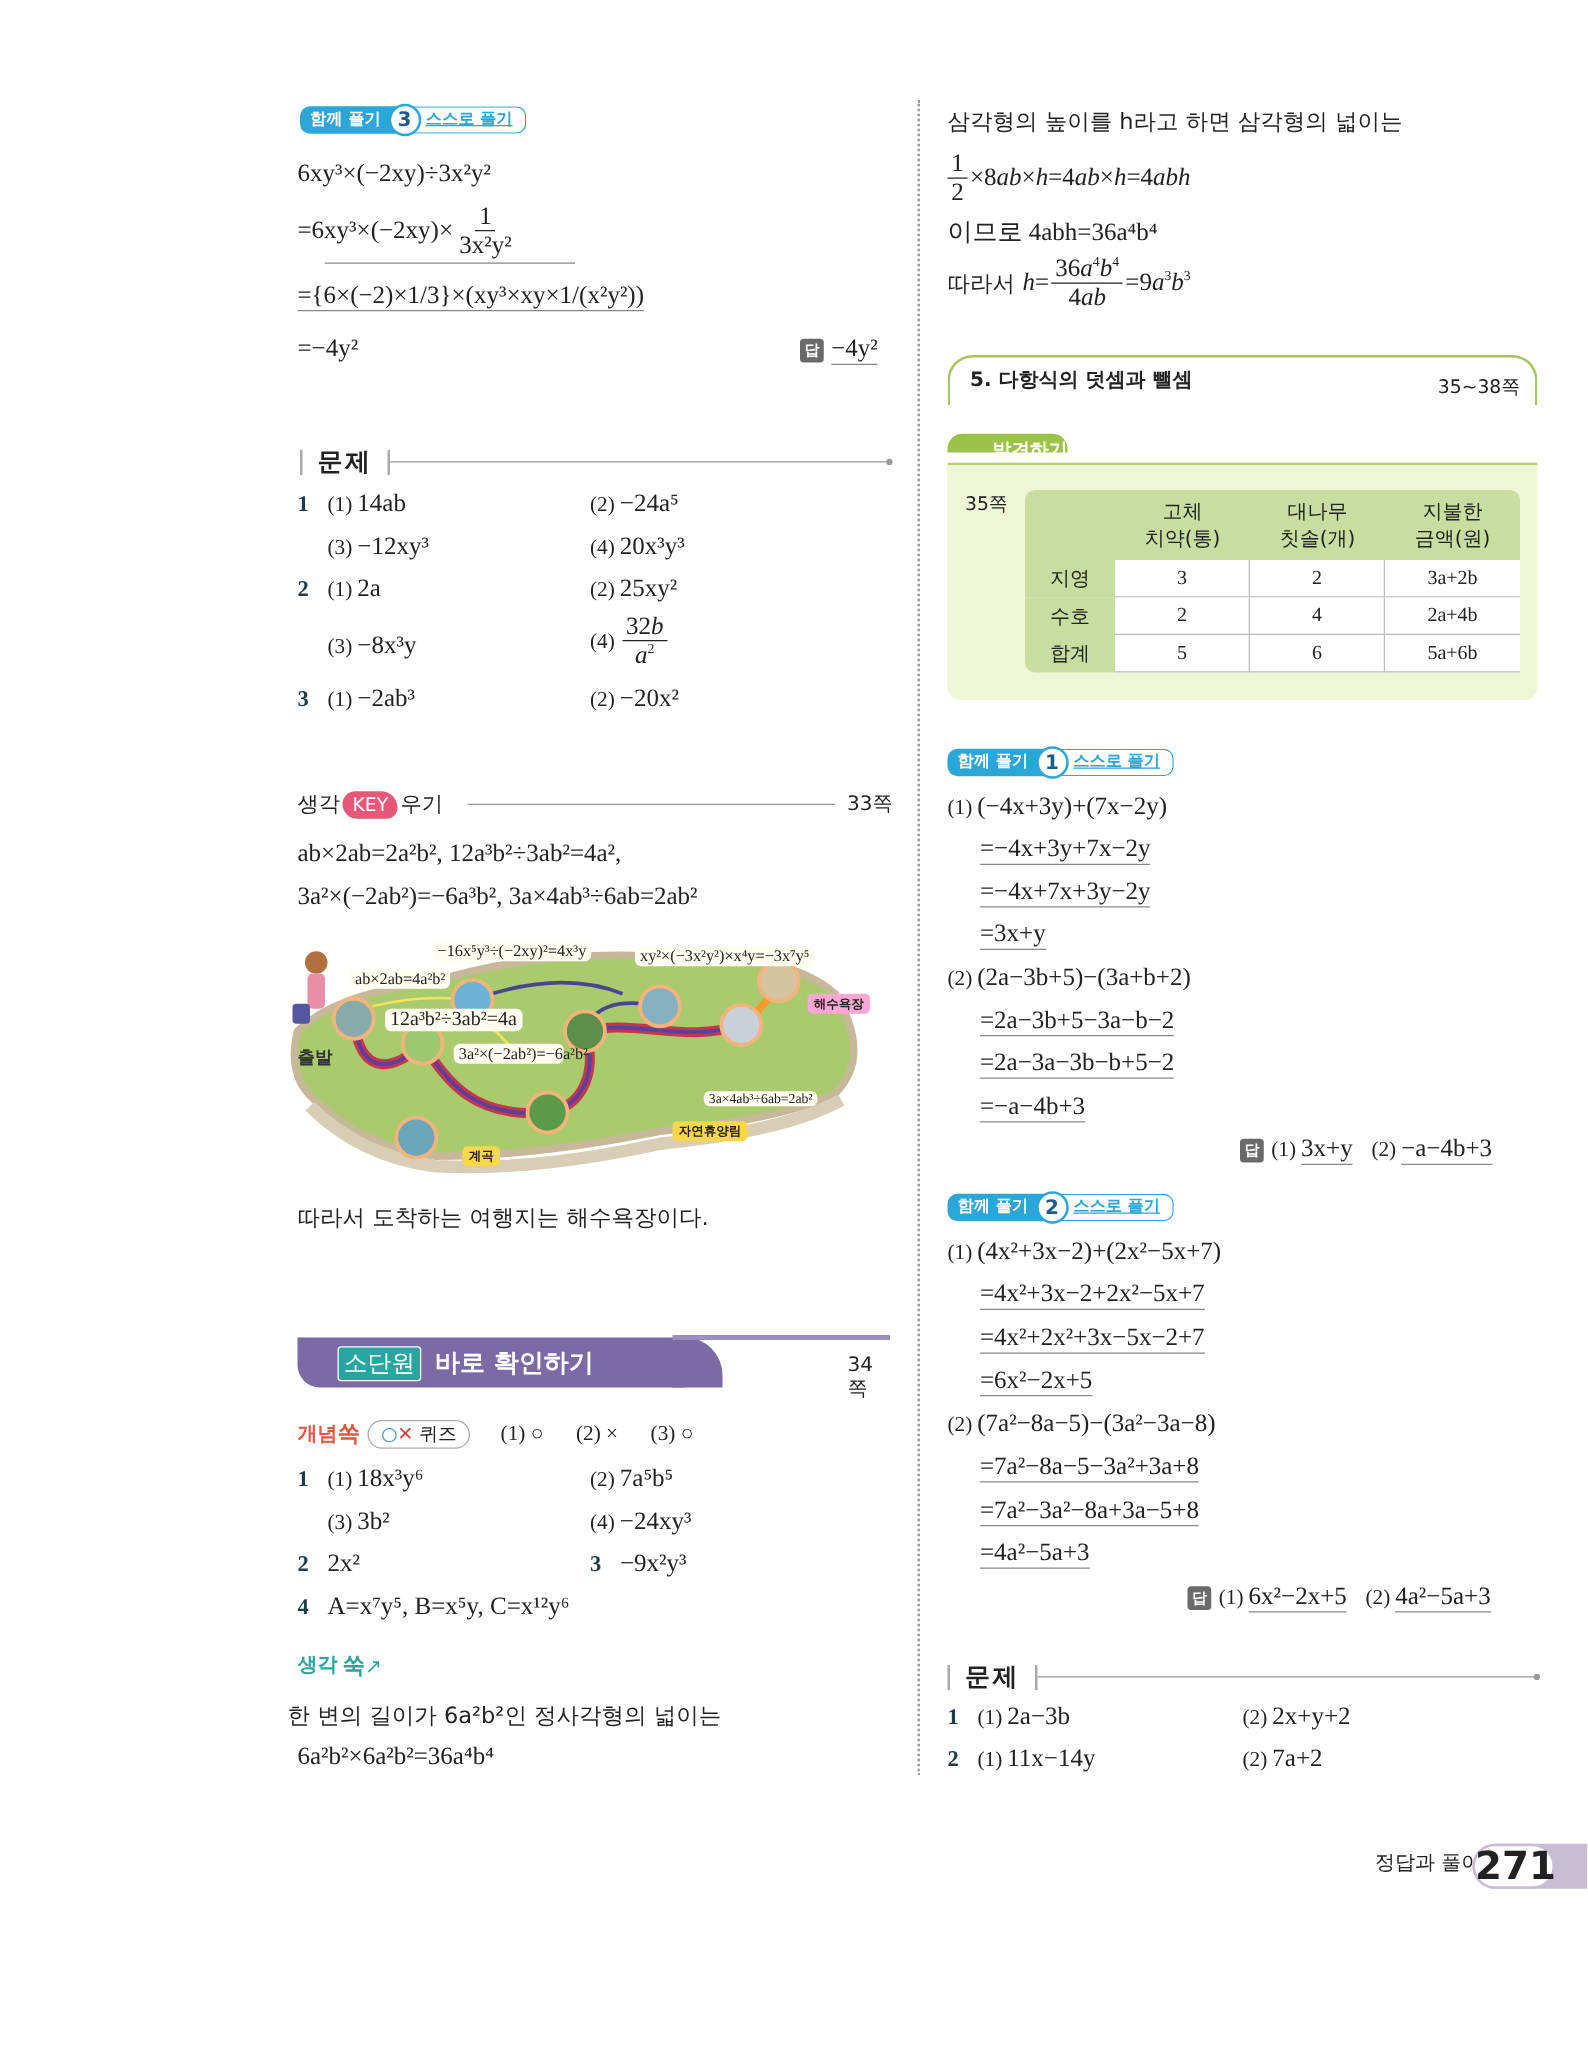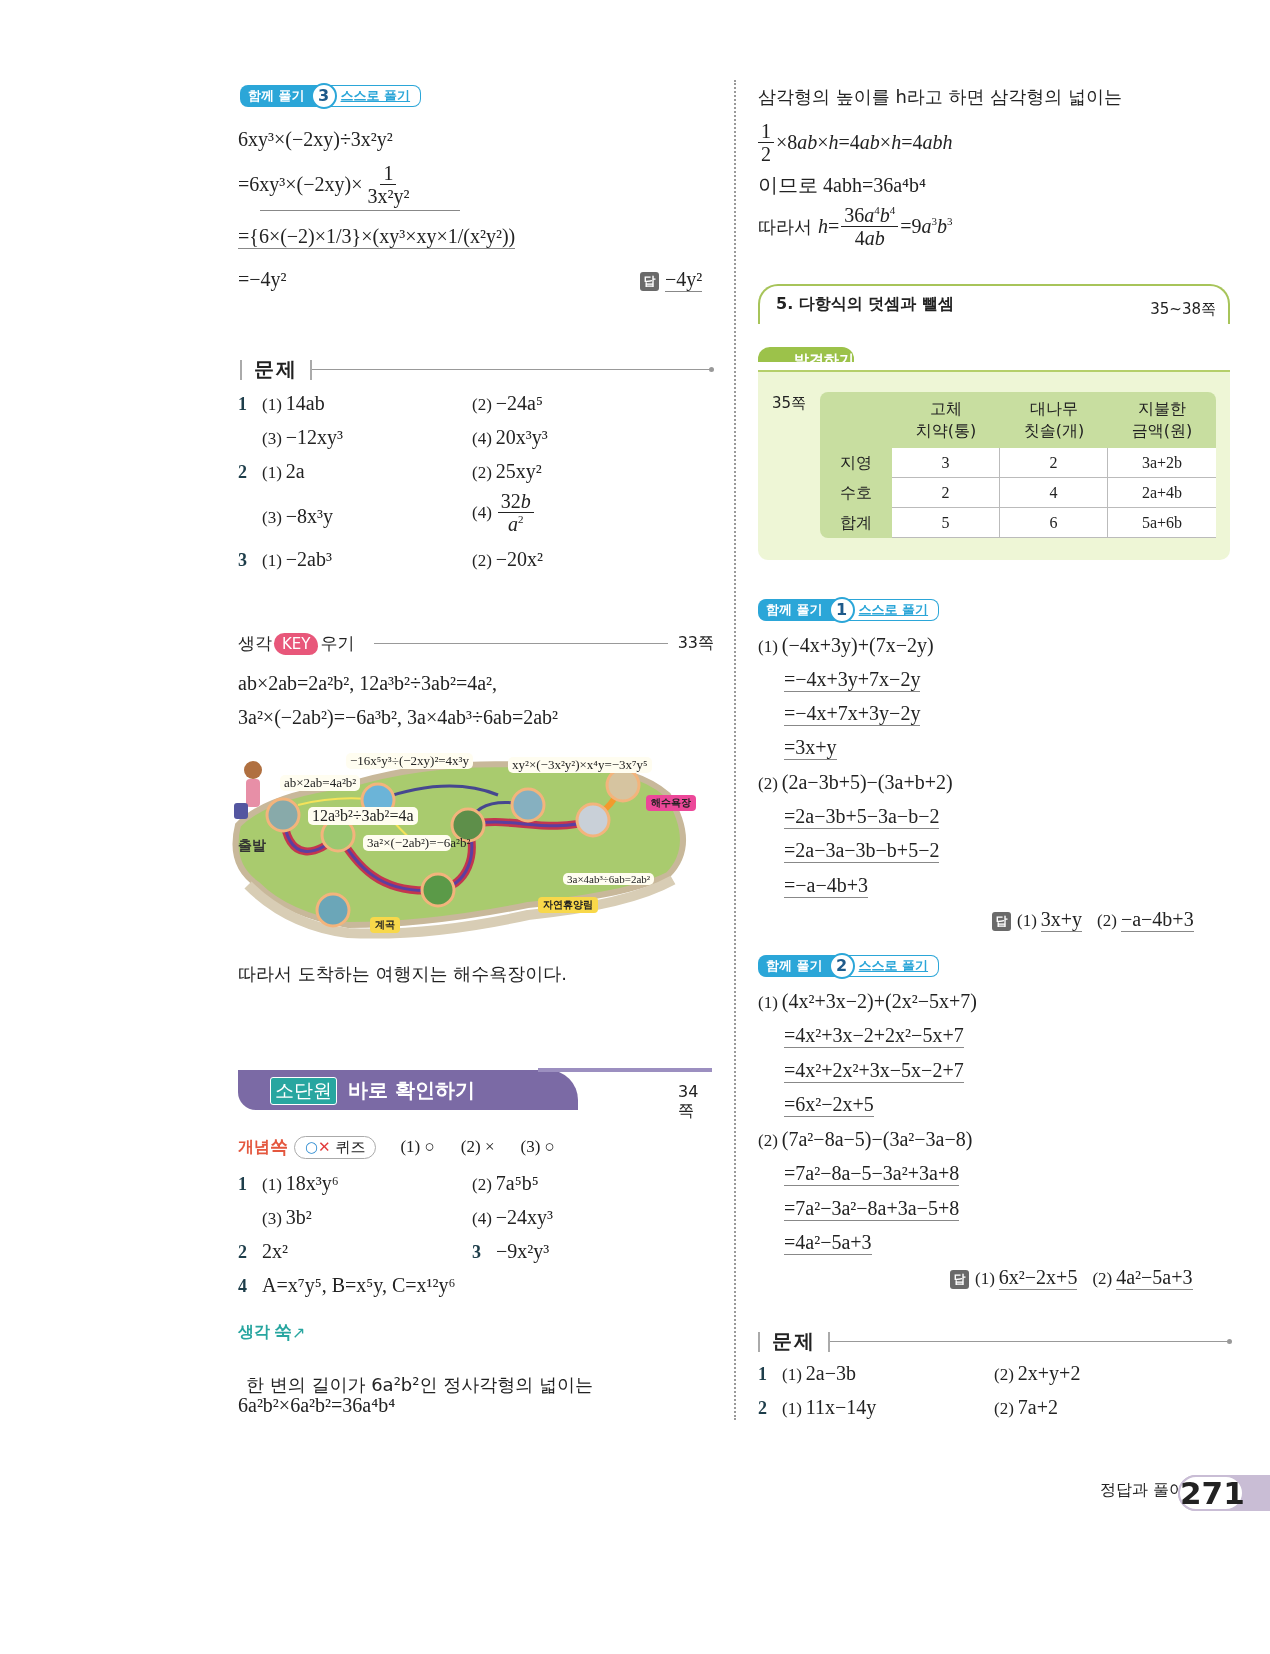--- a/index.html
+++ b/index.html
@@ -130,21 +130,21 @@
     <rect x="18" y="24" width="14" height="28" rx="4" fill="#e78fa7"></rect>
     <rect x="6" y="48" width="14" height="16" rx="3" fill="#5456a0"></rect>
   </svg>
   <div class="abs" style="left:10px;top:82px;font-weight:bold;font-size:14px;color:#333;">출발</div>
   <div class="abs math" style="left:118px;top:-2px;font-size:13px;background:#fffdf0;border-radius:5px;padding:0 4px;">−16x⁵y³÷(−2xy)²=4x³y</div>
   <div class="abs math" style="left:280px;top:2px;font-size:13px;background:#fffdf0;border-radius:5px;padding:0 4px;">xy²×(−3x²y²)×x⁴y=−3x⁷y⁵</div>
   <div class="abs math" style="left:52px;top:20px;font-size:13px;background:#fffdf0;border-radius:5px;padding:0 4px;">ab×2ab=4a²b²</div>
   <div class="abs math" style="left:80px;top:52px;font-size:16px;background:#fffdf0;border-radius:5px;padding:0 4px;">12a³b²÷3ab²=4a</div>
   <div class="abs math" style="left:135px;top:80px;width:88px;font-size:13px;background:#fffdf0;border-radius:5px;padding:0 4px;">3a²×(−2ab²)=−6a²b²</div>
   <div class="abs math" style="left:335px;top:118px;font-size:11px;background:#fffdf0;border-radius:5px;padding:0 4px;">3a×4ab³÷6ab=2ab²</div>
-  <div class="abs" style="left:418px;top:40px;font-size:10px;font-weight:bold;background:#ec4899;border-radius:4px;padding:1px 5px;">해수욕장</div>
+  <div class="abs" style="left:418px;top:40px;font-size:10px;font-weight:bold;background:#f9a8d4;border-radius:4px;padding:1px 5px;">해수욕장</div>
   <div class="abs" style="left:310px;top:142px;font-size:10px;font-weight:bold;background:#f8d84a;border-radius:4px;padding:1px 5px;">자연휴양림</div>
   <div class="abs" style="left:142px;top:162px;font-size:10px;font-weight:bold;background:#f8d84a;border-radius:4px;padding:1px 5px;">계곡</div>
 </div>
 
 <div class="abs ko" style="left:238px;top:962px;">따라서 도착하는 여행지는 해수욕장이다.</div>
 
 <div class="abs" style="left:238px;top:1068px;width:474px;height:44px;">
   <div class="abs" style="left:0;top:2px;width:310px;height:40px;background:#7b6aa5;border-radius:0 0 0 18px;"></div>
   <div class="abs" style="left:300px;top:2px;width:40px;height:40px;background:#7b6aa5;border-radius:0 30px 0 0;"></div>
   <div class="abs" style="left:300px;top:0;width:174px;height:4px;background:#9c8fc0;"></div>
@@ -168,21 +168,21 @@
 <div class="abs math" style="left:472px;top:1206px;"><span class="pn">(4)</span><span>−24xy³</span></div>
 <div class="abs math" style="left:238px;top:1240px;"><span class="qnum">2</span><span>2x²</span></div>
 <div class="abs math" style="left:472px;top:1240px;"><span class="qnum">3</span><span>−9x²y³</span></div>
 <div class="abs math" style="left:238px;top:1274px;"><span class="qnum">4</span><span>A=x⁷y⁵, B=x⁵y, C=x¹²y⁶</span></div>
 
 <div class="abs" style="left:238px;top:1320px;display:flex;align-items:center;">
   <span style="color:#28a6a0;font-size:16px;font-weight:bold;">생각</span>
   <span style="color:#28a6a0;font-size:18px;font-weight:bold;margin-left:4px;">쑥</span>
   <span style="color:#28a6a0;font-size:16px;">↗</span>
 </div>
-<div class="abs ko" style="left:246px;top:1360px;margin-top:13px;">한 변의 길이가 6a²b²인 정사각형의 넓이는</div>
+<div class="abs ko" style="left:230px;top:1360px;">한 변의 길이가 6a²b²인 정사각형의 넓이는</div>
 <div class="abs math" style="left:238px;top:1394px;">6a²b²×6a²b²=36a⁴b⁴</div>
 
 <div class="divider"></div>
 
 <div class="abs ko" style="left:758px;top:85px;">삼각형의 높이를 h라고 하면 삼각형의 넓이는</div>
 <div class="abs math" style="left:758px;top:120px;display:flex;align-items:center;">
   <span class="frac" style="margin-left:0;">
       <span class="n">1</span>
       <span class="d">2</span>
     </span>

